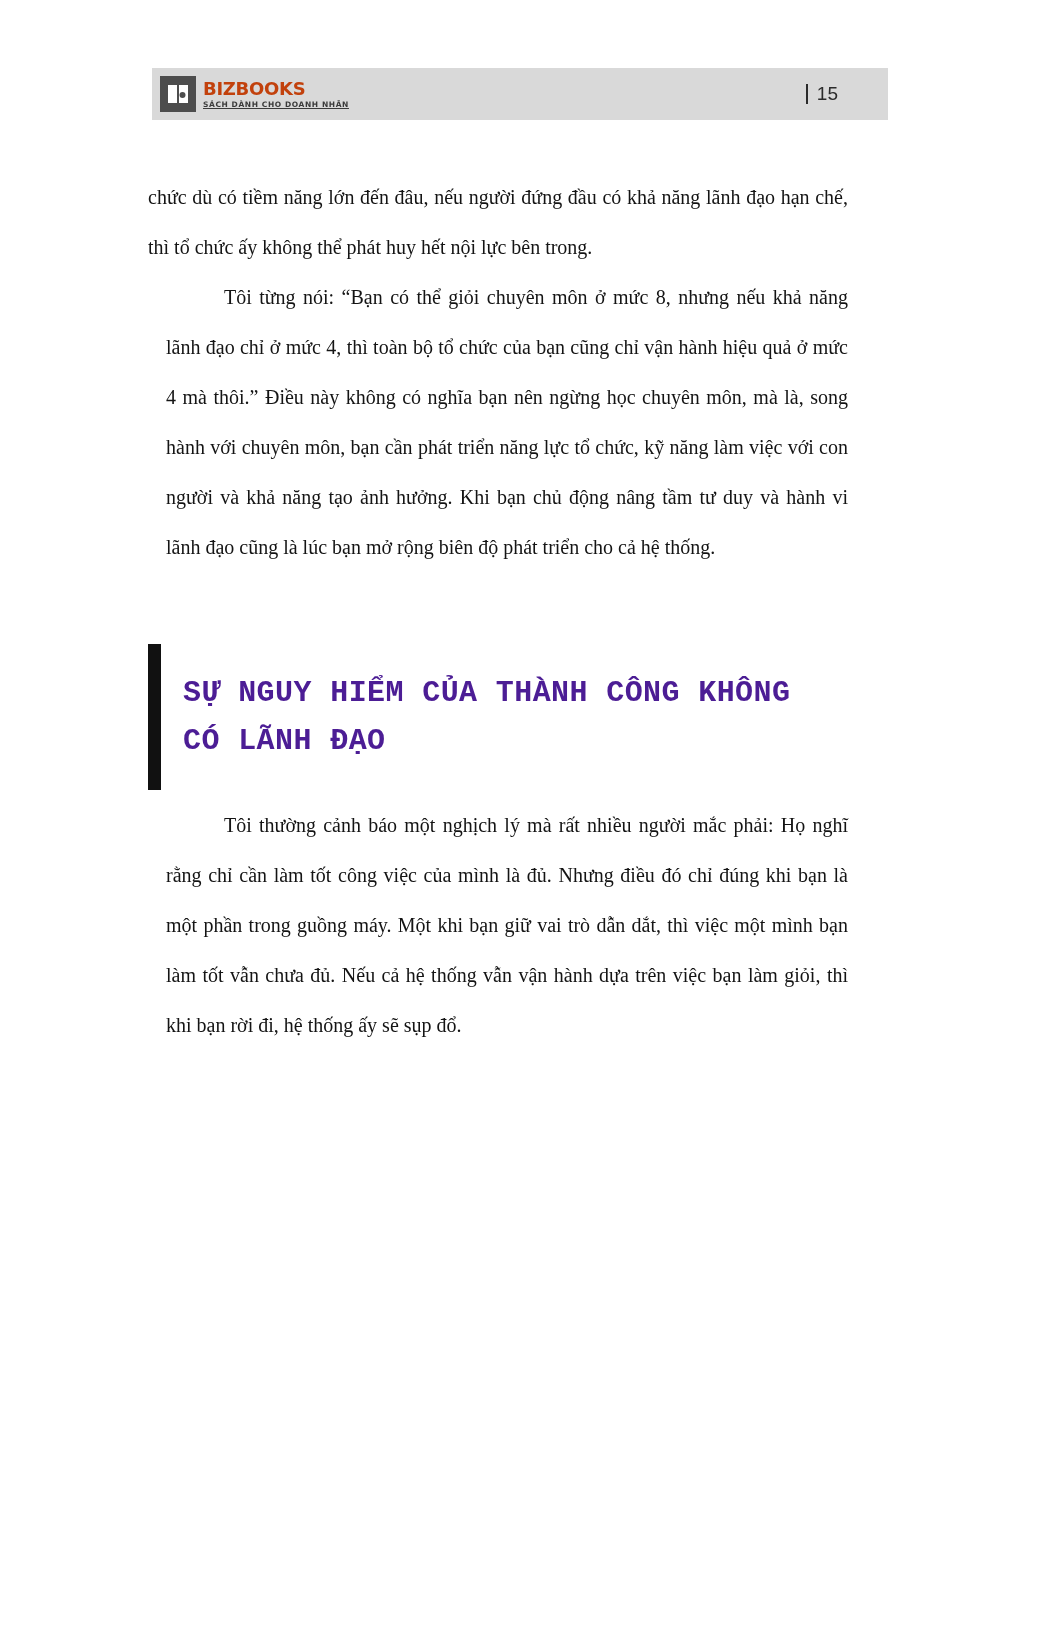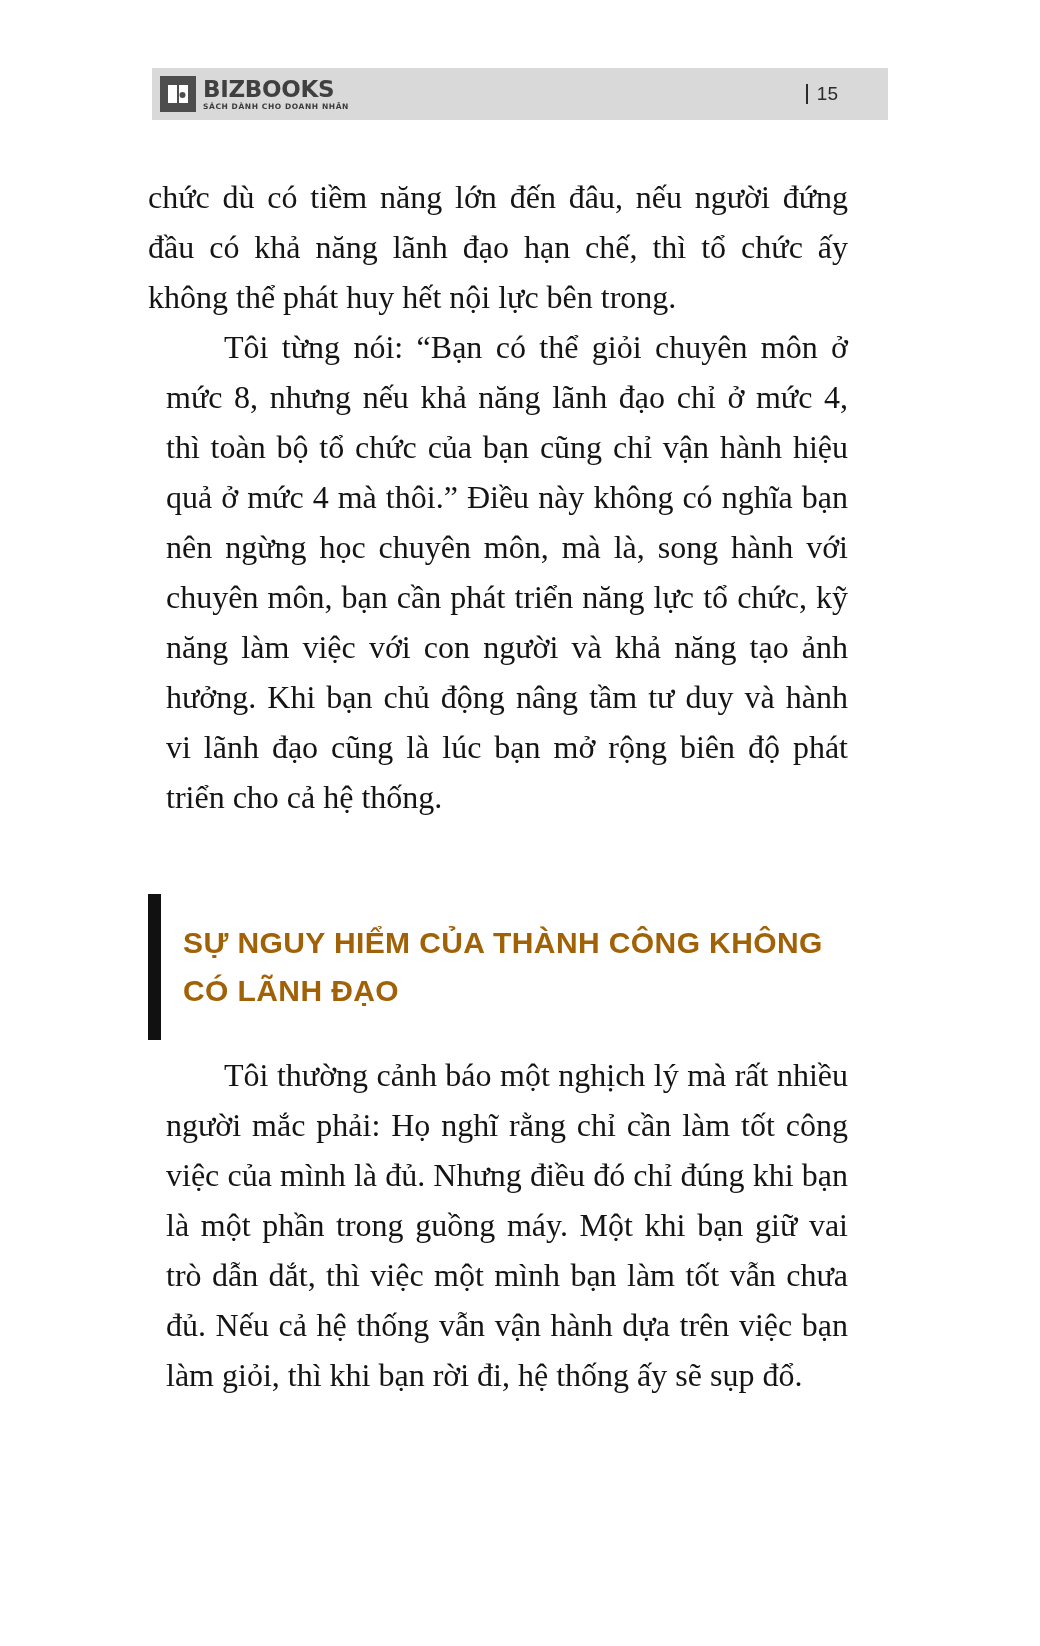--- a/index.html
+++ b/index.html
@@ -49,33 +49,34 @@
   }
   .logo-text {
     margin-left: 7px;
     display: flex;
     flex-direction: column;
     justify-content: center;
   }
   .logo-title {
     font-family: "DejaVu Sans", sans-serif;
     font-weight: bold;
-    font-size: 23px;
+    font-size: 18px;
     letter-spacing: -0.3px;
-    color: #404040;
+    color: #c2410c;
     line-height: 1.05;
   }
   .logo-sub {
     font-family: "DejaVu Sans", sans-serif;
     font-size: 7.5px;
     font-weight: bold;
     letter-spacing: 0.6px;
     color: #3b3b3b;
     margin-top: 2px;
     line-height: 1;
+    text-decoration: underline;
   }
   .header-right {
     display: flex;
     align-items: center;
     gap: 9px;
     margin-right: 50px;
     font-family: "Liberation Sans", sans-serif;
     font-size: 19px;
     color: #2b2b2b;
   }
@@ -88,21 +89,21 @@
 
   
   .content {
     position: absolute;
     left: 148px;
     top: 172px;
     width: 700px;
   }
   p.para {
     margin: 0;
-    font-size: 32px;
+    font-size: 20px;
     line-height: 50px;
     text-align: justify;
     text-justify: inter-word;
     color: #141414;
     hyphens: none;
   }
   p.para.indent {
     text-indent: 58px;
     margin-left: 18px;
   }
@@ -119,26 +120,26 @@
   }
   .heading-bar {
     width: 13px;
     background: #111111;
     margin-right: 22px;
     flex: 0 0 auto;
     align-self: stretch;
     min-height: 96px;
   }
   .heading-text {
-    font-family: Liberation Sans, sans-serif;
+    font-family: Liberation Mono, monospace;
     font-weight: bold;
     font-size: 30px;
     line-height: 48px;
     letter-spacing: 0.4px;
-    color: #a16207;
+    color: #4c1d95;
     text-transform: uppercase;
     max-width: 640px;
   }
   .after-heading {
     margin-top: 30px;
   }
 </style>
 </head>
 <body>
 

